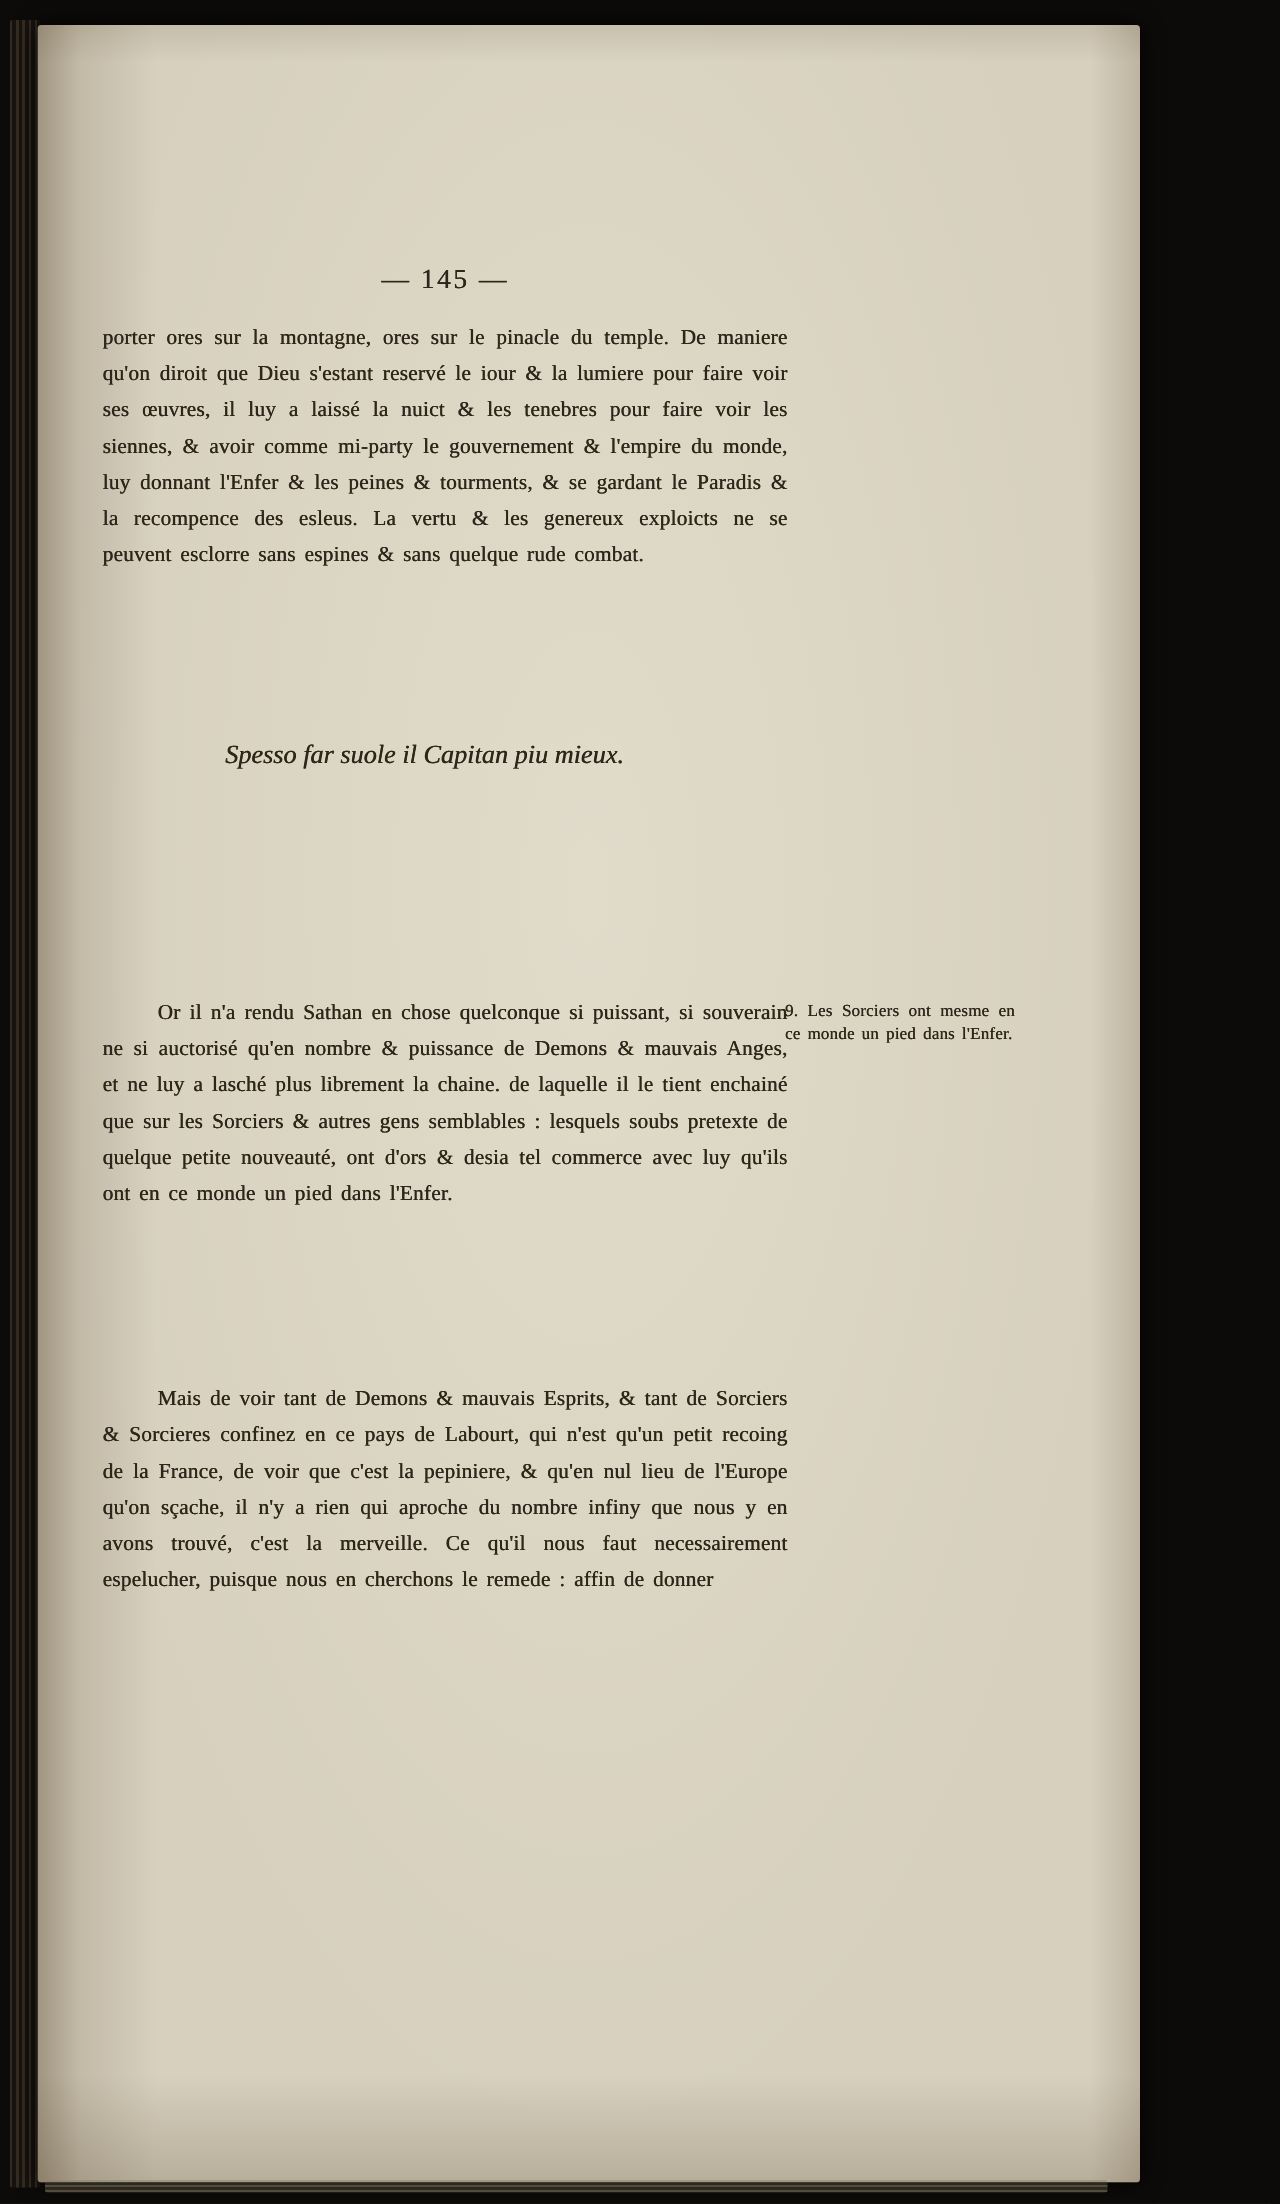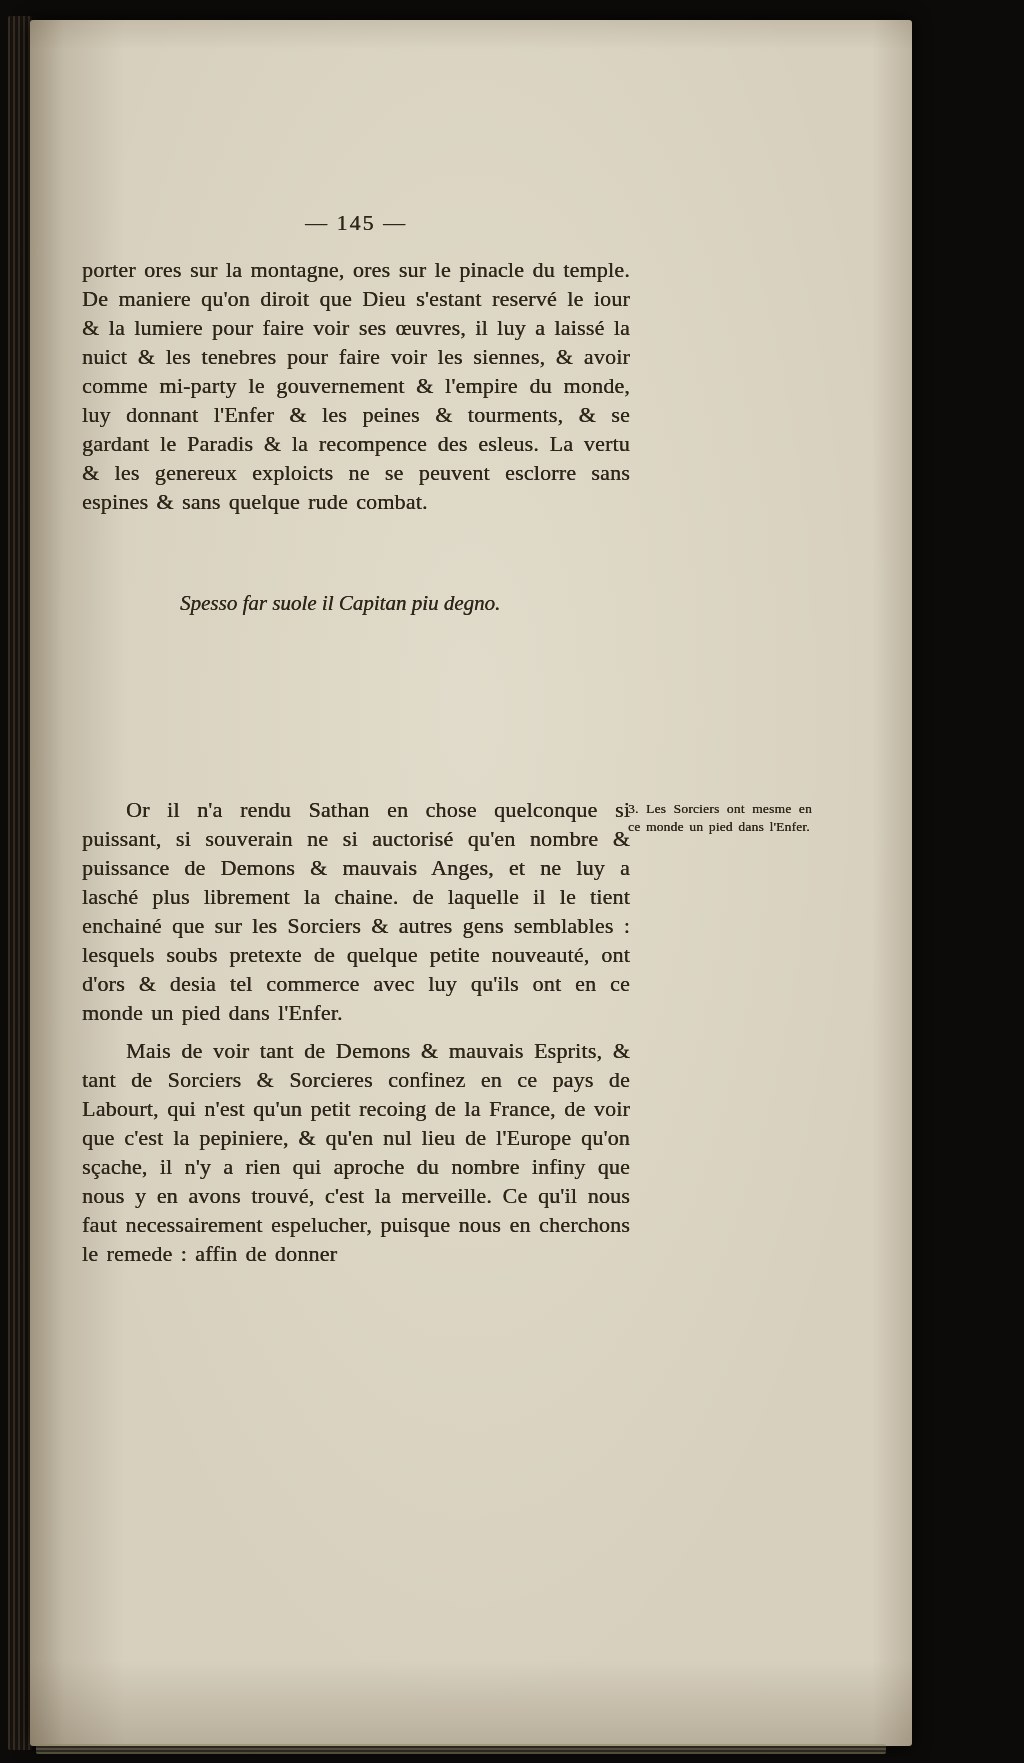--- a/index.html
+++ b/index.html
@@ -58,21 +58,21 @@
     background: repeating-linear-gradient(180deg,
       #8d8468 0px, #8d8468 2px,
       #4a4234 2px, #4a4234 4px);
     opacity: 0.55;
     border-radius: 2px;
   }
   .text-col {
     position: absolute;
     left: 52px;
     width: 548px;
-    font-size: 22px;
+    font-size: 17px;
     line-height: 29px;
     letter-spacing: 0.2px;
     word-spacing: 2.5px;
     text-align: justify;
     text-shadow: 0.3px 0 0 currentColor;
   }
   .page-number {
     position: absolute;
     left: 52px;
     top: 190px;
@@ -103,46 +103,46 @@
     font-size: 13.5px;
     line-height: 17.5px;
     letter-spacing: 0.2px;
     word-spacing: 2px;
     text-align: justify;
     text-shadow: 0.2px 0 0 currentColor;
   }
   .p1 { top: 235px; }
   .p2 { top: 655px; }
   .p3 { top: 775px; }
-  .p4 { top: 1016px; font-family: Liberation Serif, serif; }
+  .p4 { top: 1084px; font-family: Liberation Serif, serif; }
   .note1 { top: 780px; }
   .note2 { top: 1046px; }
 </style>
 </head>
 <body>
 
 <div class="scan">
 
   <div class="book-edge"></div>
 
   <div class="page">
 
     <div class="page-number">— 145 —</div>
 
     <div class="text-col p1">porter ores sur la montagne, ores sur le pinacle du temple. De maniere qu'on diroit que Dieu s'estant reservé le iour &amp; la lumiere pour faire voir ses œuvres, il luy a laissé la nuict &amp; les tenebres pour faire voir les siennes, &amp; avoir comme mi-party le gouvernement &amp; l'empire du monde, luy donnant l'Enfer &amp; les peines &amp; tourments, &amp; se gardant le Paradis &amp; la recompence des esleus. La vertu &amp; les genereux exploicts ne se peuvent esclorre sans espines &amp; sans quelque rude combat.</div>
 
     <div class="verse">
-      <div>Spesso far suole il Capitan piu degno.</div>
+      <div>Spesso far suole il Capitan piu mieux.</div>
     </div>
 
 
     <div class="text-col p3 para-indent">Or il n'a rendu Sathan en chose quelconque si puissant, si souverain ne si auctorisé qu'en nombre &amp; puissance de Demons &amp; mauvais Anges, et ne luy a lasché plus librement la chaine. de laquelle il le tient enchainé que sur les Sorciers &amp; autres gens semblables : lesquels soubs pretexte de quelque petite nouveauté, ont d'ors &amp; desia tel commerce avec luy qu'ils ont en ce monde un pied dans l'Enfer.</div>
 
     <div class="text-col p4 para-indent">Mais de voir tant de Demons &amp; mauvais Esprits, &amp; tant de Sorciers &amp; Sorcieres confinez en ce pays de Labourt, qui n'est qu'un petit recoing de la France, de voir que c'est la pepiniere, &amp; qu'en nul lieu de l'Europe qu'on sçache, il n'y a rien qui aproche du nombre infiny que nous y en avons trouvé, c'est la merveille. Ce qu'il nous faut necessairement espelucher, puisque nous en cherchons le remede : affin de donner</div>
 
-    <div class="margin-note note1">3. Les Sorciers ont mesme en ce monde un pied dans l'Enfer.</div>
+    <div class="margin-note note1">9. Les Sorciers ont mesme en ce monde un pied dans l'Enfer.</div>
 
 
   </div>
 
   <div class="page-foot-edge"></div>
 
 </div>
 
 </body></html>

